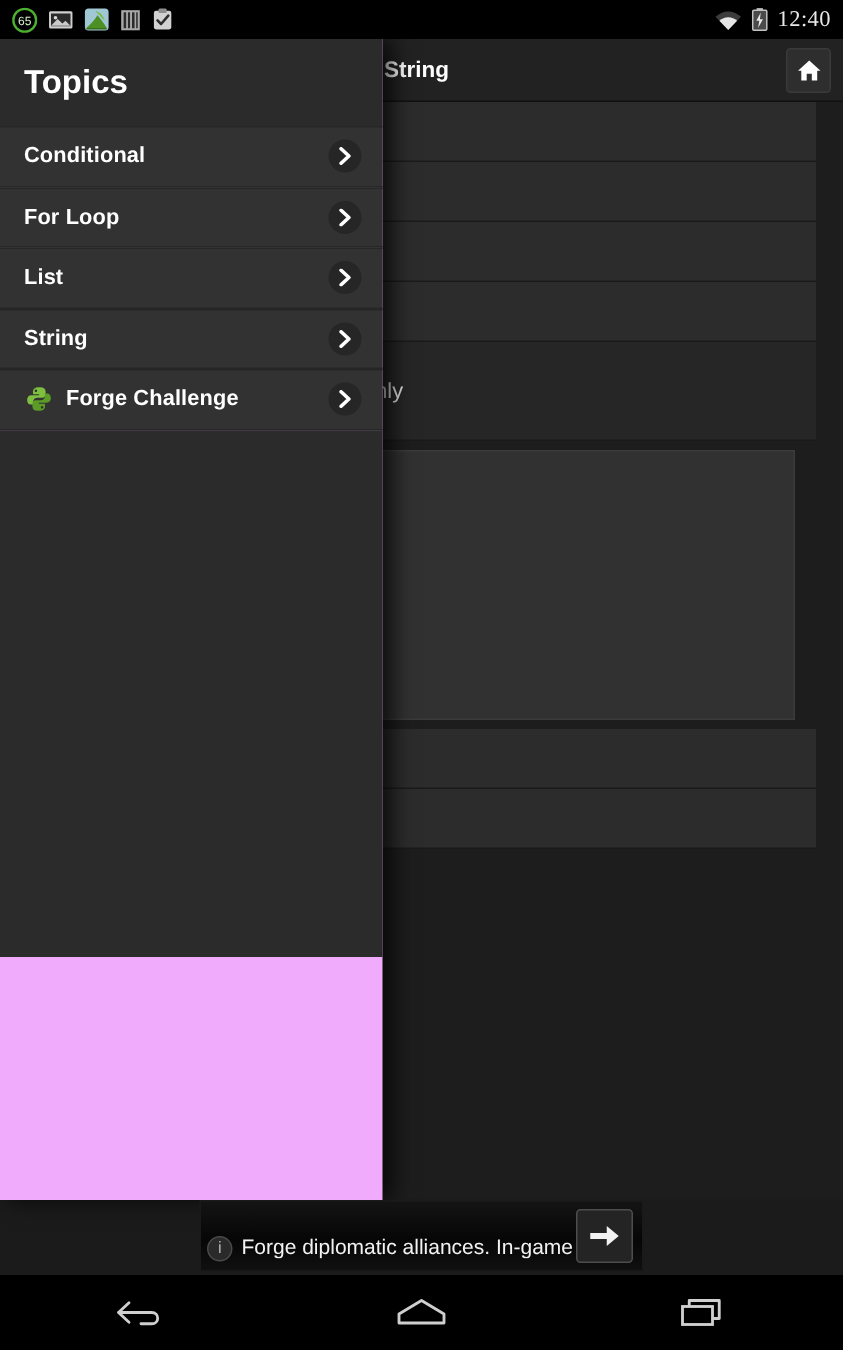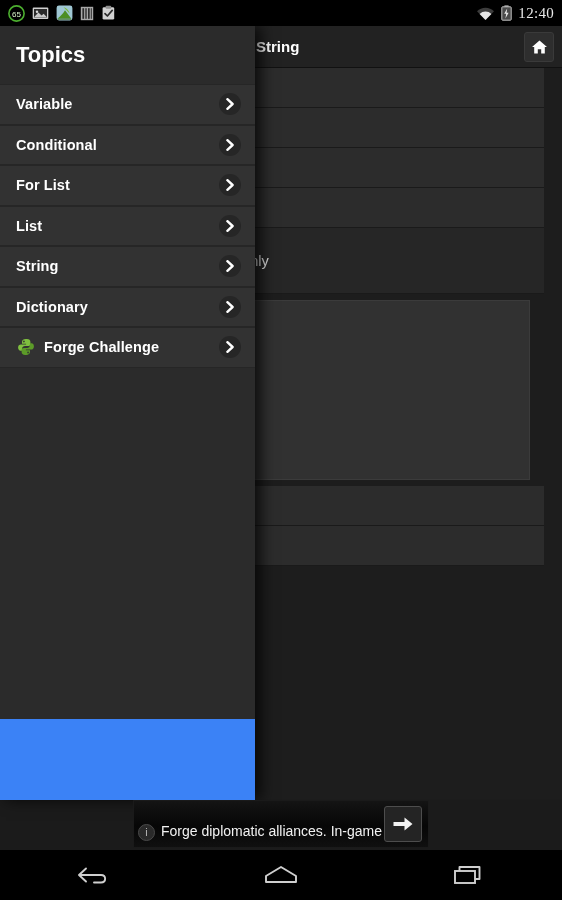--- a/index.html
+++ b/index.html
@@ -90,21 +90,21 @@
   .crow.gs { height:40px; font-weight:bold; font-size:14px; }
   .crow.tail { height:40px; }
   .filler { background:#1d1d1d; height:200px; }
 
   
   .drawer {
     position:absolute;
     top:26px; left:0;
     width:255px;
     height:774px;
-    background:#3b82f6;
+    background:#f0abfc;
     z-index:40;
     box-shadow:6px 0 14px rgba(0,0,0,0.75);
   }
   .drawer-header {
     height:58px;
     display:flex; align-items:center;
     padding:0 16px;
     background:#2b2b2b;
   }
   .drawer-header .dh-title {
@@ -294,41 +294,33 @@
     </div>
   </div>
 
   <div class="drawer">
     <div class="drawer-header">
       <span class="dh-title">Topics</span>
     </div>
 
     <div class="drawer-list">
 
-      <div class="ditem">
-        <span class="dlabel">Variable</span>
-        <span class="chev">
-          <svg width="10" height="12" viewBox="0 0 10 12">
-              <path d="M2.4 1.2 L7.6 6 L2.4 10.8" stroke="#ffffff" stroke-width="2.4" fill="none" stroke-linecap="round" stroke-linejoin="round"></path>
-            </svg>
-        </span>
-      </div>
 
       <div class="ditem">
         <span class="dlabel">Conditional</span>
         <span class="chev">
           <svg width="10" height="12" viewBox="0 0 10 12">
               <path d="M2.4 1.2 L7.6 6 L2.4 10.8" stroke="#ffffff" stroke-width="2.4" fill="none" stroke-linecap="round" stroke-linejoin="round"></path>
             </svg>
         </span>
       </div>
 
 
       <div class="ditem">
-        <span class="dlabel">For List</span>
+        <span class="dlabel">For Loop</span>
         <span class="chev">
           <svg width="10" height="12" viewBox="0 0 10 12">
               <path d="M2.4 1.2 L7.6 6 L2.4 10.8" stroke="#ffffff" stroke-width="2.4" fill="none" stroke-linecap="round" stroke-linejoin="round"></path>
             </svg>
         </span>
       </div>
 
 
       <div class="ditem">
         <span class="dlabel">List</span>
@@ -341,28 +333,20 @@
 
       <div class="ditem">
         <span class="dlabel">String</span>
         <span class="chev">
           <svg width="10" height="12" viewBox="0 0 10 12">
               <path d="M2.4 1.2 L7.6 6 L2.4 10.8" stroke="#ffffff" stroke-width="2.4" fill="none" stroke-linecap="round" stroke-linejoin="round"></path>
             </svg>
         </span>
       </div>
 
-      <div class="ditem">
-        <span class="dlabel">Dictionary</span>
-        <span class="chev">
-          <svg width="10" height="12" viewBox="0 0 10 12">
-              <path d="M2.4 1.2 L7.6 6 L2.4 10.8" stroke="#ffffff" stroke-width="2.4" fill="none" stroke-linecap="round" stroke-linejoin="round"></path>
-            </svg>
-        </span>
-      </div>
 
       <div class="ditem">
         <span class="dicon">
           <svg width="18" height="18" viewBox="0 0 18 18">
             <path d="M8.9 1.1 C6.4 1.1 5 2.2 5 4 L5 5.8 L9.1 5.8 L9.1 6.5 L3.9 6.5 C2.2 6.5 1.1 7.7 1.1 9.6 C1.1 11.5 2.1 12.7 3.6 12.7 L5.1 12.7 L5.1 10.8 C5.1 9.2 6.4 8.1 8 8.1 L11.2 8.1 C12.5 8.1 13.4 7.2 13.4 6 L13.4 4 C13.4 2.3 12.2 1.1 9.9 1.1 Z M6.9 2.6 C7.4 2.6 7.8 3 7.8 3.5 C7.8 4 7.4 4.4 6.9 4.4 C6.5 4.4 6.1 4 6.1 3.5 C6.1 3 6.5 2.6 6.9 2.6 Z" fill="#7fbf3f"></path>
             <path d="M9.1 16.9 C11.6 16.9 13 15.8 13 14 L13 12.2 L8.9 12.2 L8.9 11.5 L14.1 11.5 C15.8 11.5 16.9 10.3 16.9 8.4 C16.9 6.5 15.9 5.3 14.4 5.3 L12.9 5.3 L12.9 7.2 C12.9 8.8 11.6 9.9 10 9.9 L6.8 9.9 C5.5 9.9 4.6 10.8 4.6 12 L4.6 14 C4.6 15.7 5.8 16.9 8.1 16.9 Z M11.1 15.4 C10.6 15.4 10.2 15 10.2 14.5 C10.2 14 10.6 13.6 11.1 13.6 C11.5 13.6 11.9 14 11.9 14.5 C11.9 15 11.5 15.4 11.1 15.4 Z" fill="#5c9b28"></path>
           </svg>
         </span>
         <span class="dlabel">Forge Challenge</span>
         <span class="chev">

